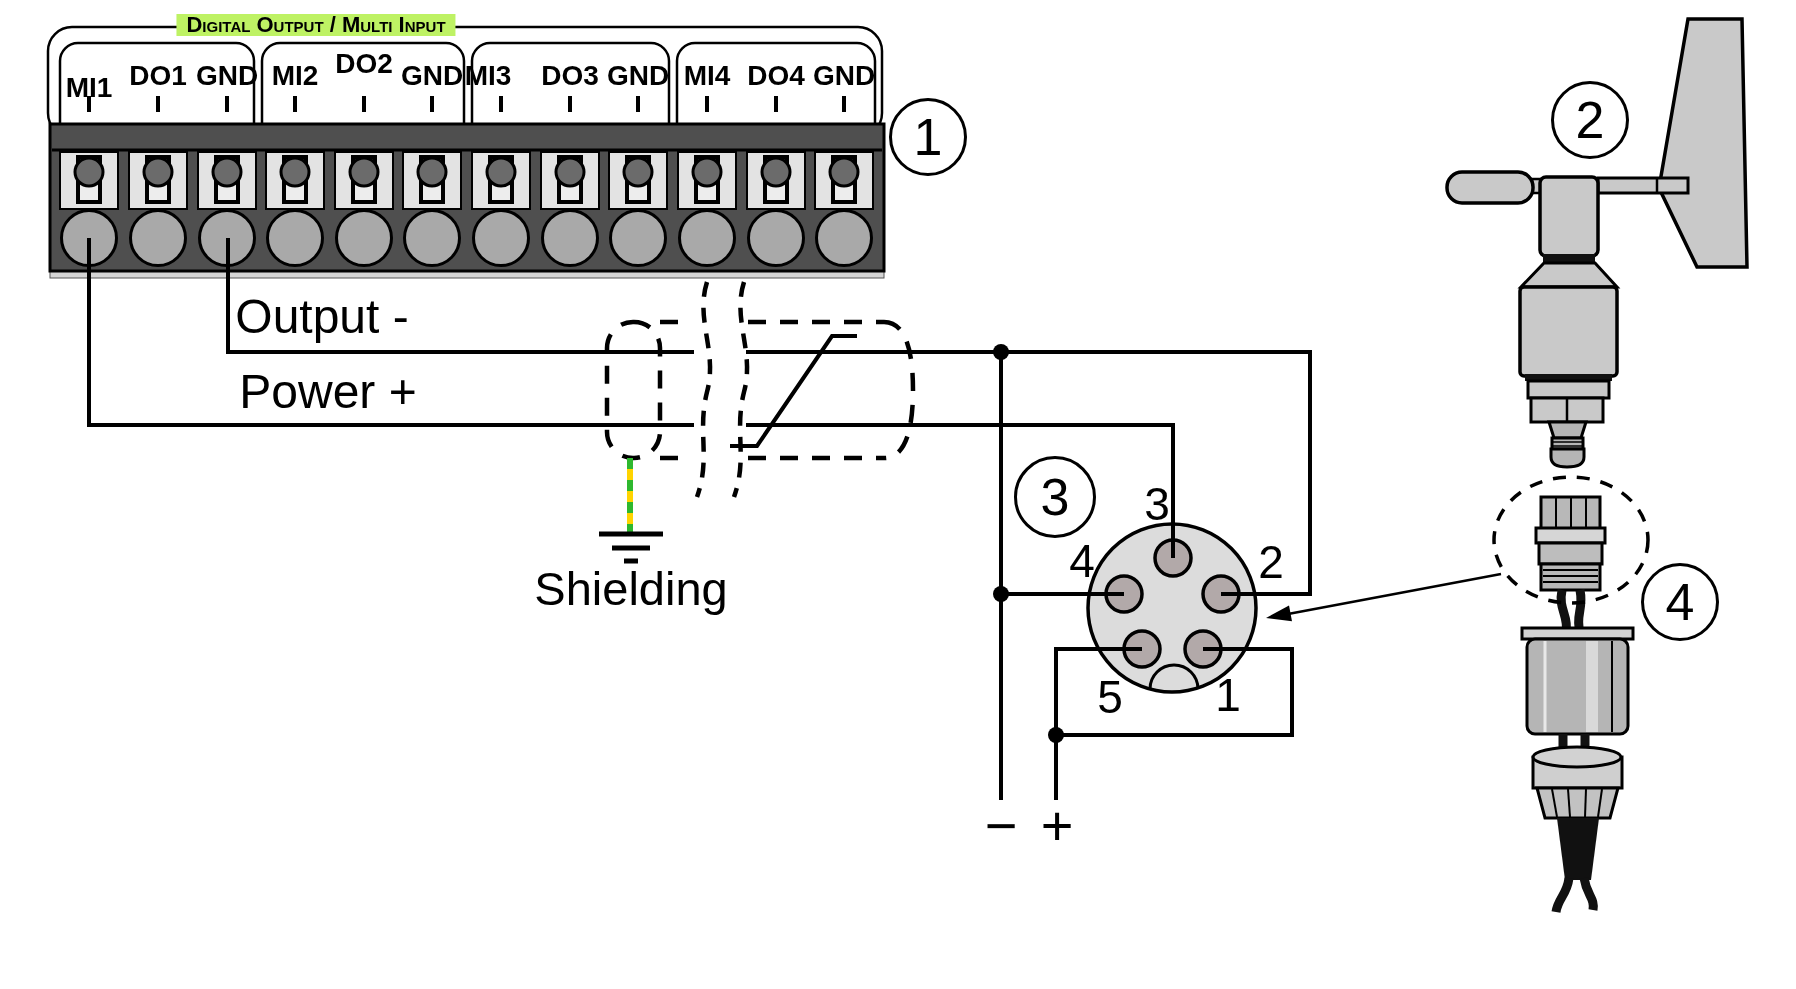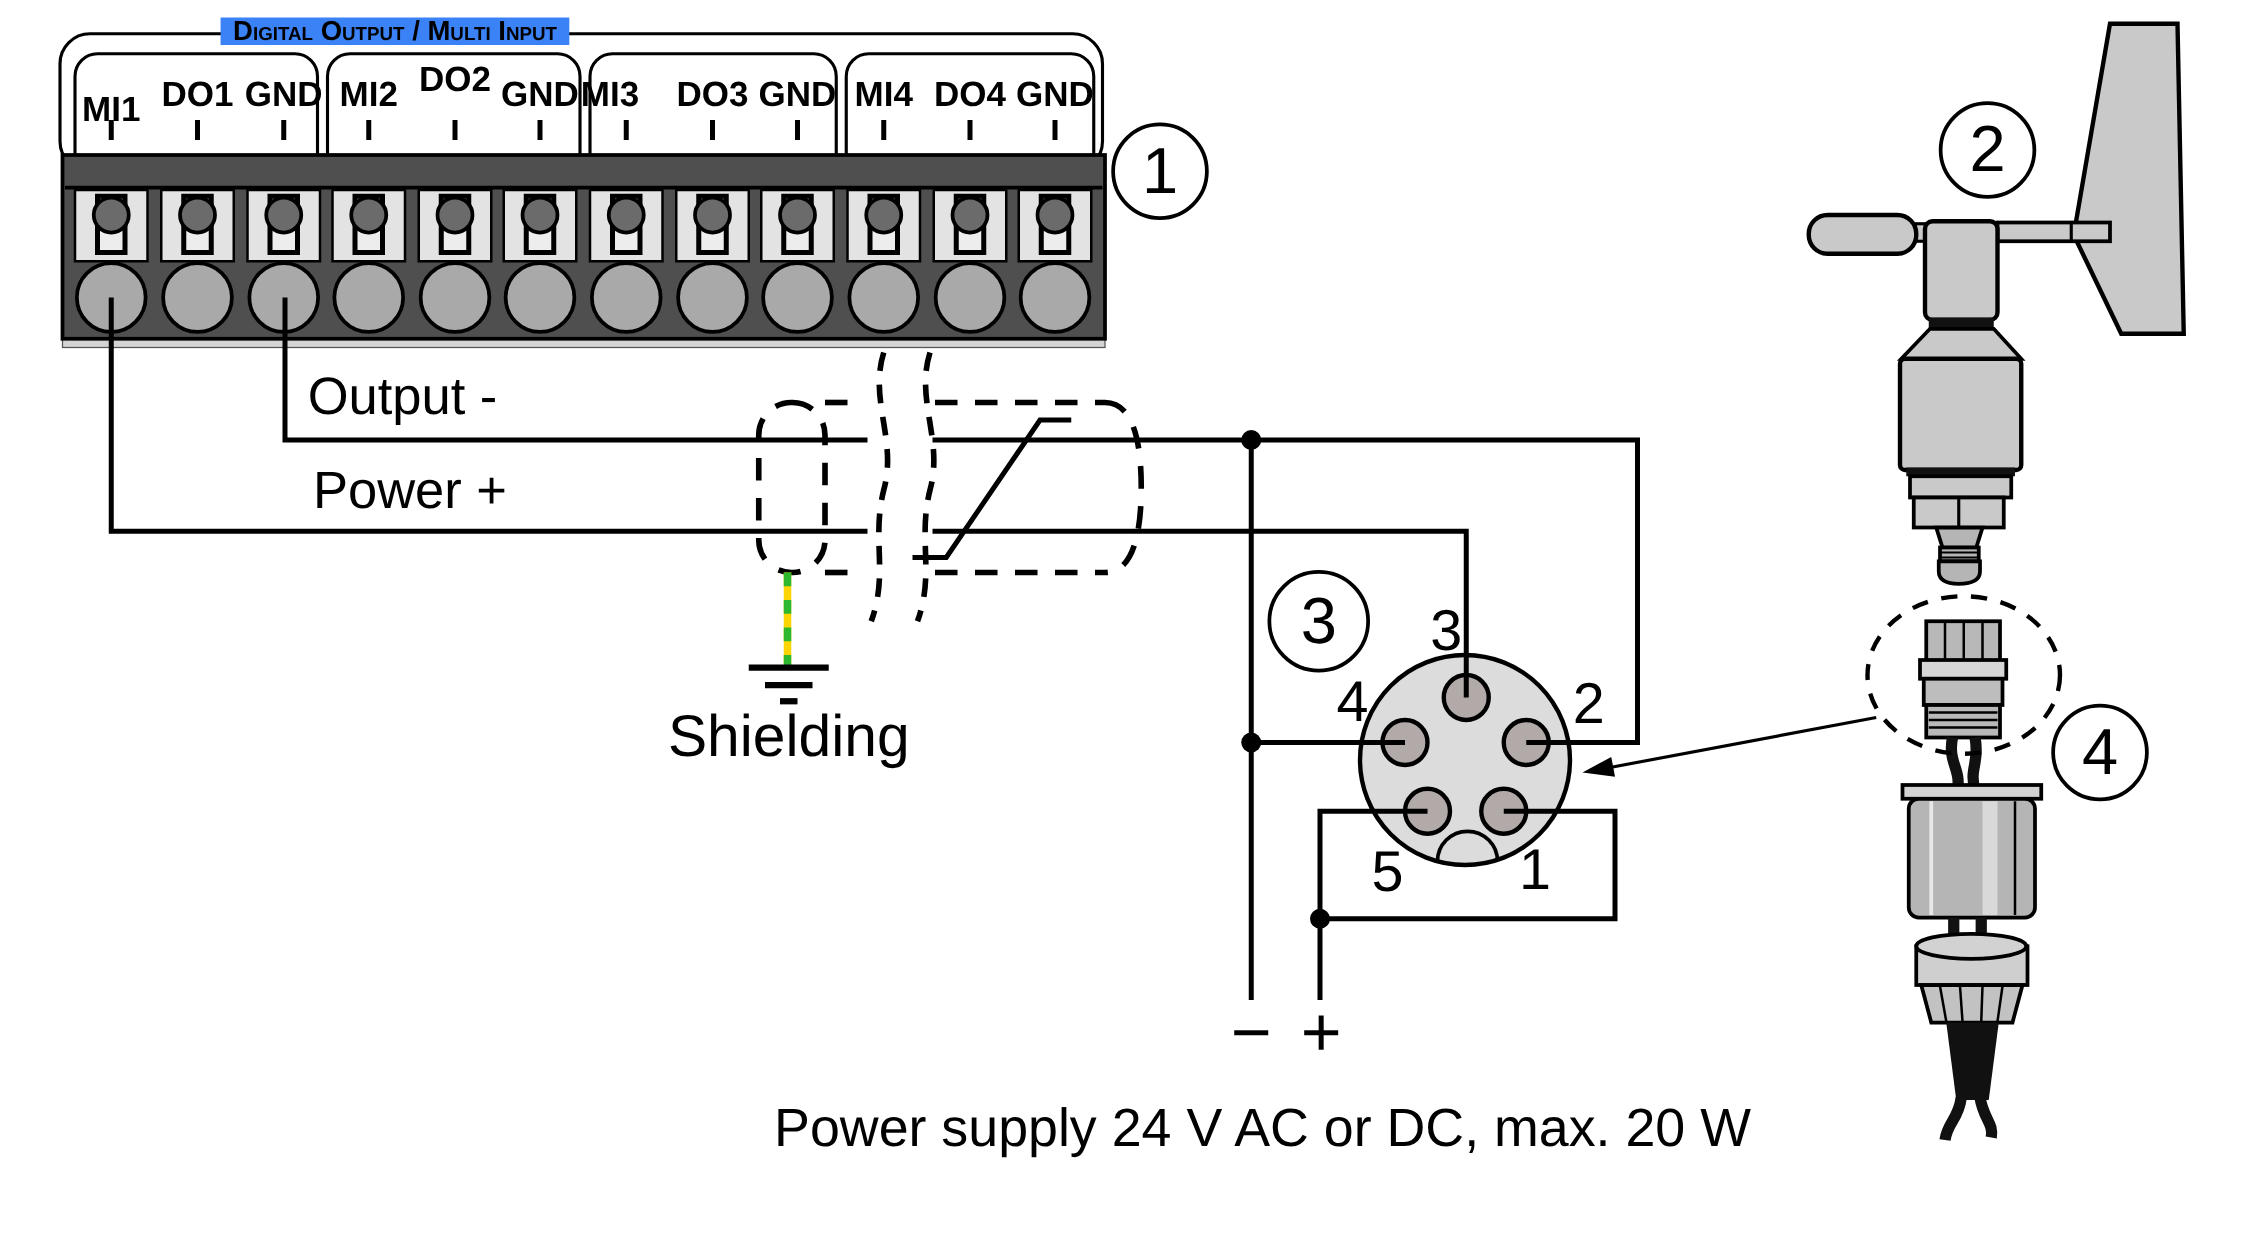--- a/index.html
+++ b/index.html
@@ -1,22 +1,22 @@
 <!DOCTYPE html>
 <html><head>
 <meta charset="utf-8">
 <style>
   html,body{margin:0;padding:0;background:#fff;}
   #stage{position:relative;width:1796px;height:989px;background:#fff;overflow:hidden;
          font-family:"Liberation Sans", sans-serif;color:#000;}
   #wiring{position:absolute;left:0;top:0;width:100%;height:100%;}
   .lbl{position:absolute;transform:translate(-50%,-50%);white-space:nowrap;line-height:1;}
   .term-lbl{font-size:28px;font-weight:bold;}
-  .title{font-size:22px;font-weight:bold;font-variant:small-caps;background:#3b82f6;padding:0 10px;}
-  .wire-lbl{font-size:42px;}
+  .title{font-size:22px;font-weight:bold;font-variant:small-caps;background:#bef264;padding:0 10px;}
+  .wire-lbl{font-size:48px;}
   .shield-lbl{font-size:47px;}
   .pin-lbl{font-size:46px;}
   .pm-lbl{font-size:56px;}
   .caption{font-size:43px;}
   .callout{position:absolute;transform:translate(-50%,-50%);border:3px solid #000;border-radius:50%;
            background:#fff;display:flex;align-items:center;justify-content:center;
            font-size:52px;line-height:1;}
   .co-76{width:72px;height:72px;}
   .co-80{width:76px;height:76px;}
 </style>
@@ -216,15 +216,14 @@
   <div class="lbl shield-lbl" style="left:631px;top:588px;">Shielding</div>
 
   <div class="lbl pin-lbl" style="left:1228px;top:695px;">1</div>
   <div class="lbl pin-lbl" style="left:1271px;top:562px;">2</div>
   <div class="lbl pin-lbl" style="left:1157px;top:504px;">3</div>
   <div class="lbl pin-lbl" style="left:1082px;top:561px;">4</div>
   <div class="lbl pin-lbl" style="left:1110px;top:697px;">5</div>
 
   <div class="lbl pm-lbl" style="left:1001px;top:826px;">−</div>
   <div class="lbl pm-lbl" style="left:1057px;top:826px;">+</div>
-  <div class="lbl caption" style="left:1010px;top:903px;">Power supply 24 V AC or DC, max. 20 W</div>
 
 </div>
 
 </body></html>

